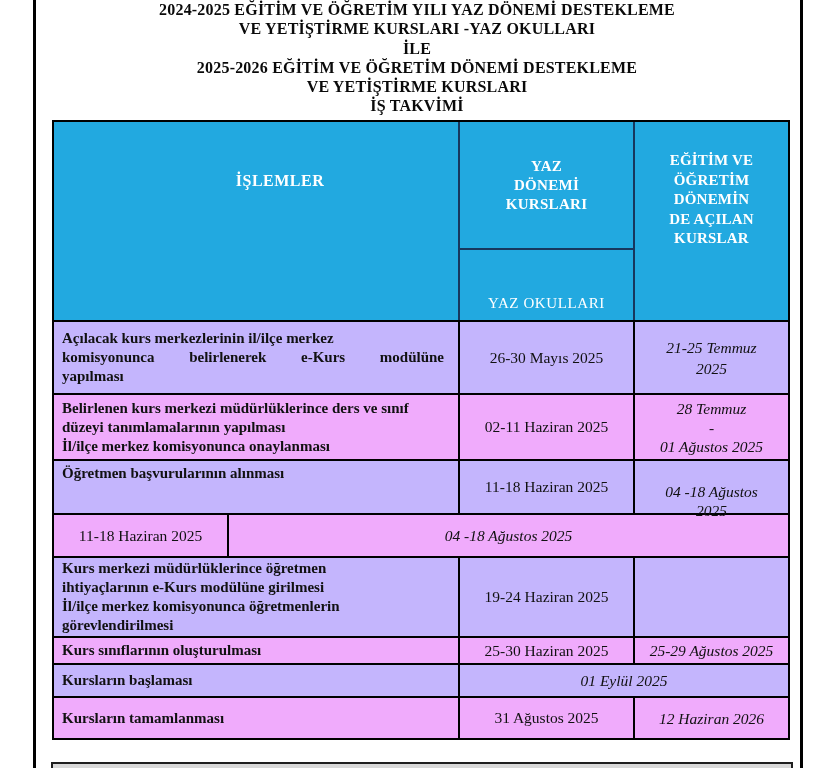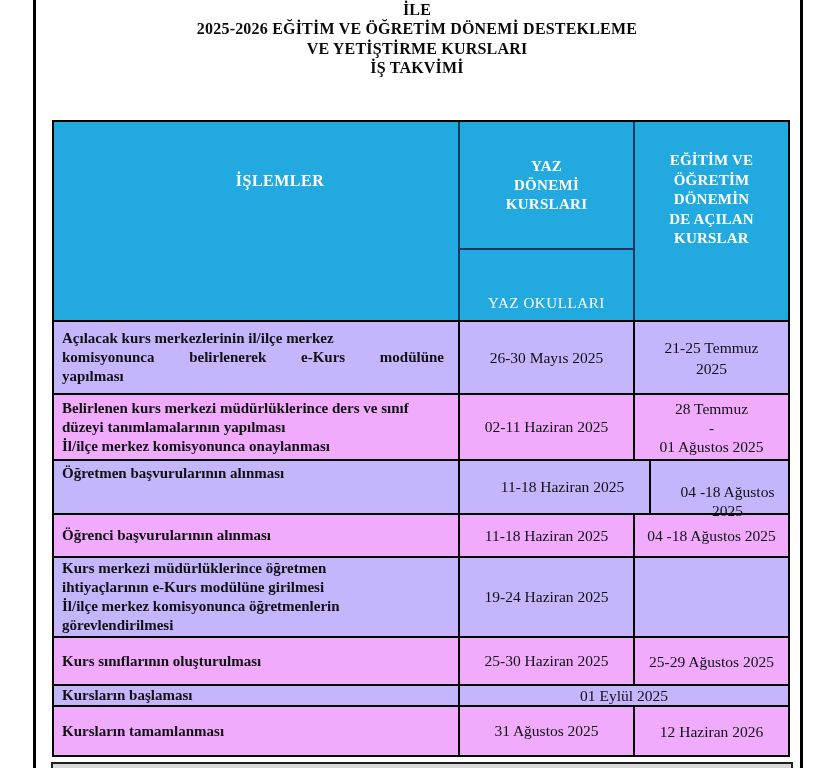--- a/index.html
+++ b/index.html
@@ -59,64 +59,66 @@
     padding-bottom:42px; letter-spacing:0.2px;border-radius:12px;
   }
 
   .tbody { width:100%; }
   .trow { display:flex; border-bottom:2px solid #000; background:#f0abfc; box-sizing:border-box; }
   .trow:last-child { border-bottom:none; }
   .trow.shaded { background:#c4b5fd; }
 
   .row-0 { height:73px; }
   .row-1 { height:66px; }
-  .row-2 { height:54px;gap:16px; }
+  .row-2 { height:54px; }
   .row-3 { height:43px; }
   .row-4 { height:80px; }
-  .row-5 { height:48px; }
-  .row-6 { height:21px; }
-  .row-7 { height:48px; }
+  .row-5 { height:27px; }
+  .row-6 { height:33px; }
+  .row-7 { height:40px; }
 
   .c1 {
     width:406px; box-sizing:border-box; border-right:2px solid #000;
     display:flex; flex-direction:column; justify-content:center;
     padding-left:8px; padding-right:0;
     font-weight:bold; font-size:15px; line-height:19px; color:#111;
   }
   .c1 p { margin:0; white-space:nowrap; overflow:visible; }
   .row-0 .c1 p:nth-child(2) { text-align:justify; text-align-last:justify; padding-right:14px; }
   .row-2 .c1 { justify-content:flex-start; padding-top:3px; }
 
   .c2 {
     width:175px; box-sizing:border-box; border-right:2px solid #000;
     display:flex; align-items:center; justify-content:center;
     font-size:15.5px; white-space:nowrap; text-align:center; color:#111;
   }
   .c3 {
     flex:1; display:flex; align-items:center; justify-content:center;
-    font-size:15.5px; white-space:pre; text-align:center; line-height:19px; color:#111;
+    font-size:15.5px; white-space:pre; text-align:center; line-height:19px; color:#111;font-style:italic;
   }
   .row-0 .c3 { line-height:21px; }
   .row-2 .c3 { padding-top:28px; }
 
   
   .next-section {
     position:absolute; left:51px; top:762px; width:742px; height:12px;
     background:#d9d9d9; border:2px solid #1f1f1f; box-sizing:border-box;
   }
 </style>
 </head>
 <body>
 
 <div class="page">
 
   <div class="side-border left"></div>
   <div class="side-border right"></div>
 
   <div class="titleblock">
+    <div>2024-2025 EĞİTİM VE ÖĞRETİM YILI YAZ DÖNEMİ DESTEKLEME</div>
+    <div>VE YETİŞTİRME KURSLARI -YAZ OKULLARI</div>
     <div>İLE</div>
     <div>2025-2026 EĞİTİM VE ÖĞRETİM DÖNEMİ DESTEKLEME</div>
     <div>VE YETİŞTİRME KURSLARI</div>
     <div>İŞ TAKVİMİ</div>
   </div>
 
   <div class="caltable">
     <div class="thead">
       <div class="h1">İŞLEMLER</div>
       <div class="h2">
@@ -158,23 +160,20 @@
   <div class="trow row-2 shaded">
     <div class="c1">
             <p>Öğretmen başvurularının alınması</p>
           </div>
     <div class="c2">11-18 Haziran 2025</div>
     <div class="c3">04 -18 Ağustos
 2025</div>
   </div>
 
   <div class="trow row-3">
-    <div class="c1">
-            <p>Öğrenci başvurularının alınması</p>
-          </div>
     <div class="c2">11-18 Haziran 2025</div>
     <div class="c3">04 -18 Ağustos 2025</div>
   </div>
 
   <div class="trow row-4 shaded">
     <div class="c1">
             <p>Kurs merkezi müdürlüklerince öğretmen</p>
             <p>ihtiyaçlarının e-Kurs modülüne girilmesi</p>
             <p>İl/ilçe merkez komisyonunca öğretmenlerin</p>
             <p>görevlendirilmesi</p>

